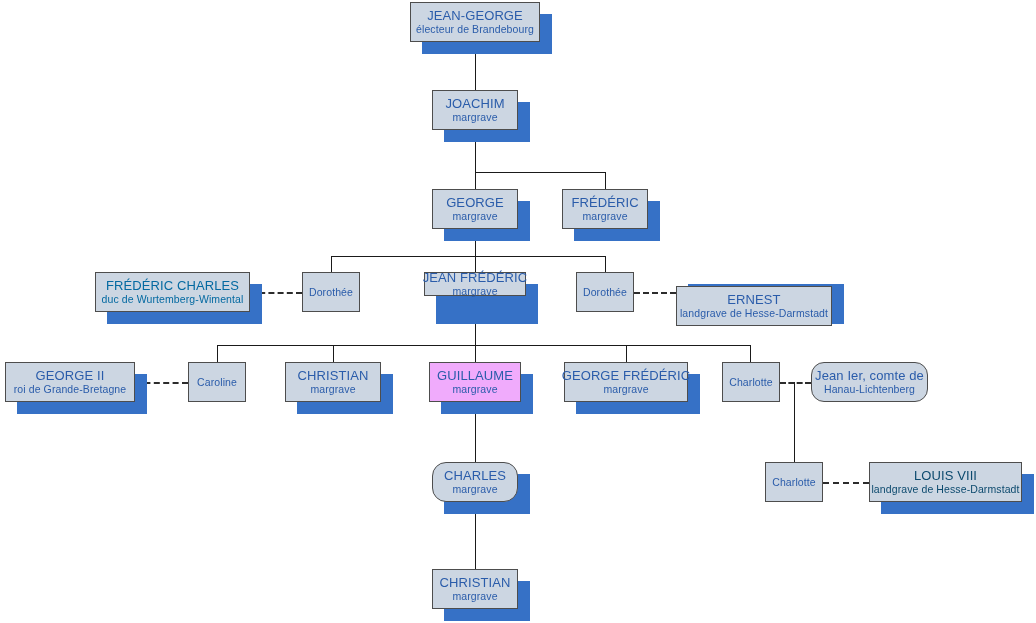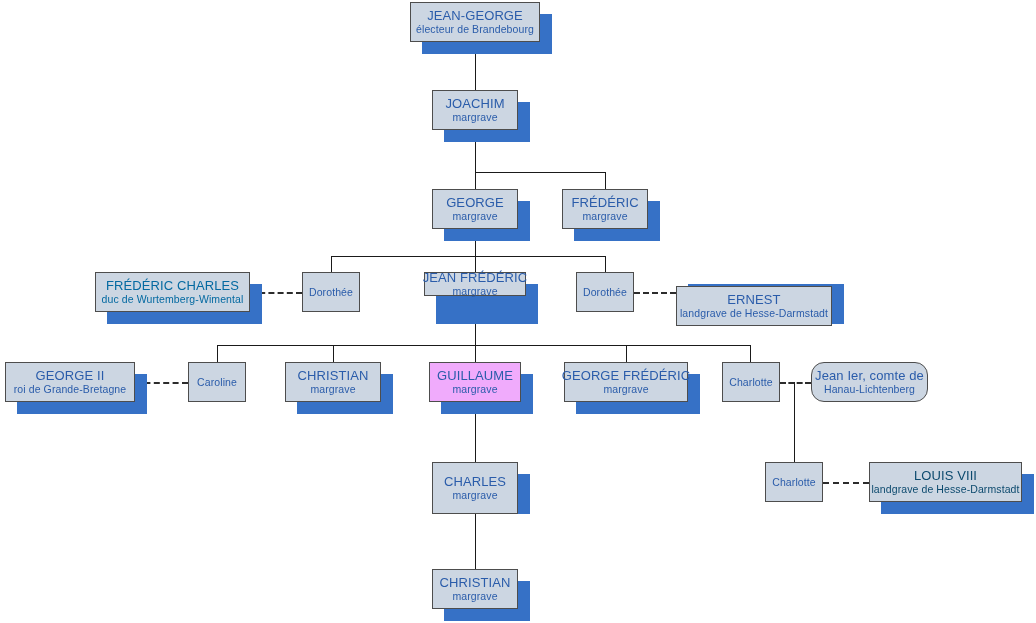--- a/index.html
+++ b/index.html
@@ -136,21 +136,21 @@
       <div class="t1">GEORGE FRÉDÉRIC</div>
       <div class="t2">margrave</div>
     </div>
     <div class="node small" style="left: 722px; top: 362px; width: 58px; height: 40px; background: rgb(204, 214, 226); border-color: rgb(77, 77, 77); color: rgb(42, 92, 170);">
       <div class="t1">Charlotte</div>
     </div>
     <div class="node" style="left: 811px; top: 362px; width: 117px; height: 40px; background: rgb(204, 214, 226); border-color: rgb(77, 77, 77); color: rgb(42, 92, 170); border-radius: 13px;">
       <div class="t1">Jean Ier, comte de</div>
       <div class="t2">Hanau-Lichtenberg</div>
     </div>
-    <div class="node" style="left: 432px; top: 462px; width: 86px; height: 52px; background: rgb(204, 214, 226); border-color: rgb(77, 77, 77); color: rgb(42, 92, 170);">
+    <div class="node" style="left: 432px; top: 462px; width: 86px; height: 40px; background: rgb(204, 214, 226); border-color: rgb(77, 77, 77); color: rgb(42, 92, 170); border-radius: 14px;">
       <div class="t1">CHARLES</div>
       <div class="t2">margrave</div>
     </div>
     <div class="node small" style="left: 765px; top: 462px; width: 58px; height: 40px; background: rgb(204, 214, 226); border-color: rgb(77, 77, 77); color: rgb(42, 92, 170);">
       <div class="t1">Charlotte</div>
     </div>
     <div class="node" style="left: 869px; top: 462px; width: 153px; height: 40px; background: rgb(204, 214, 226); border-color: rgb(77, 77, 77); color: #0c4a6e;">
       <div class="t1">LOUIS VIII</div>
       <div class="t2">landgrave de Hesse-Darmstadt</div>
     </div>

